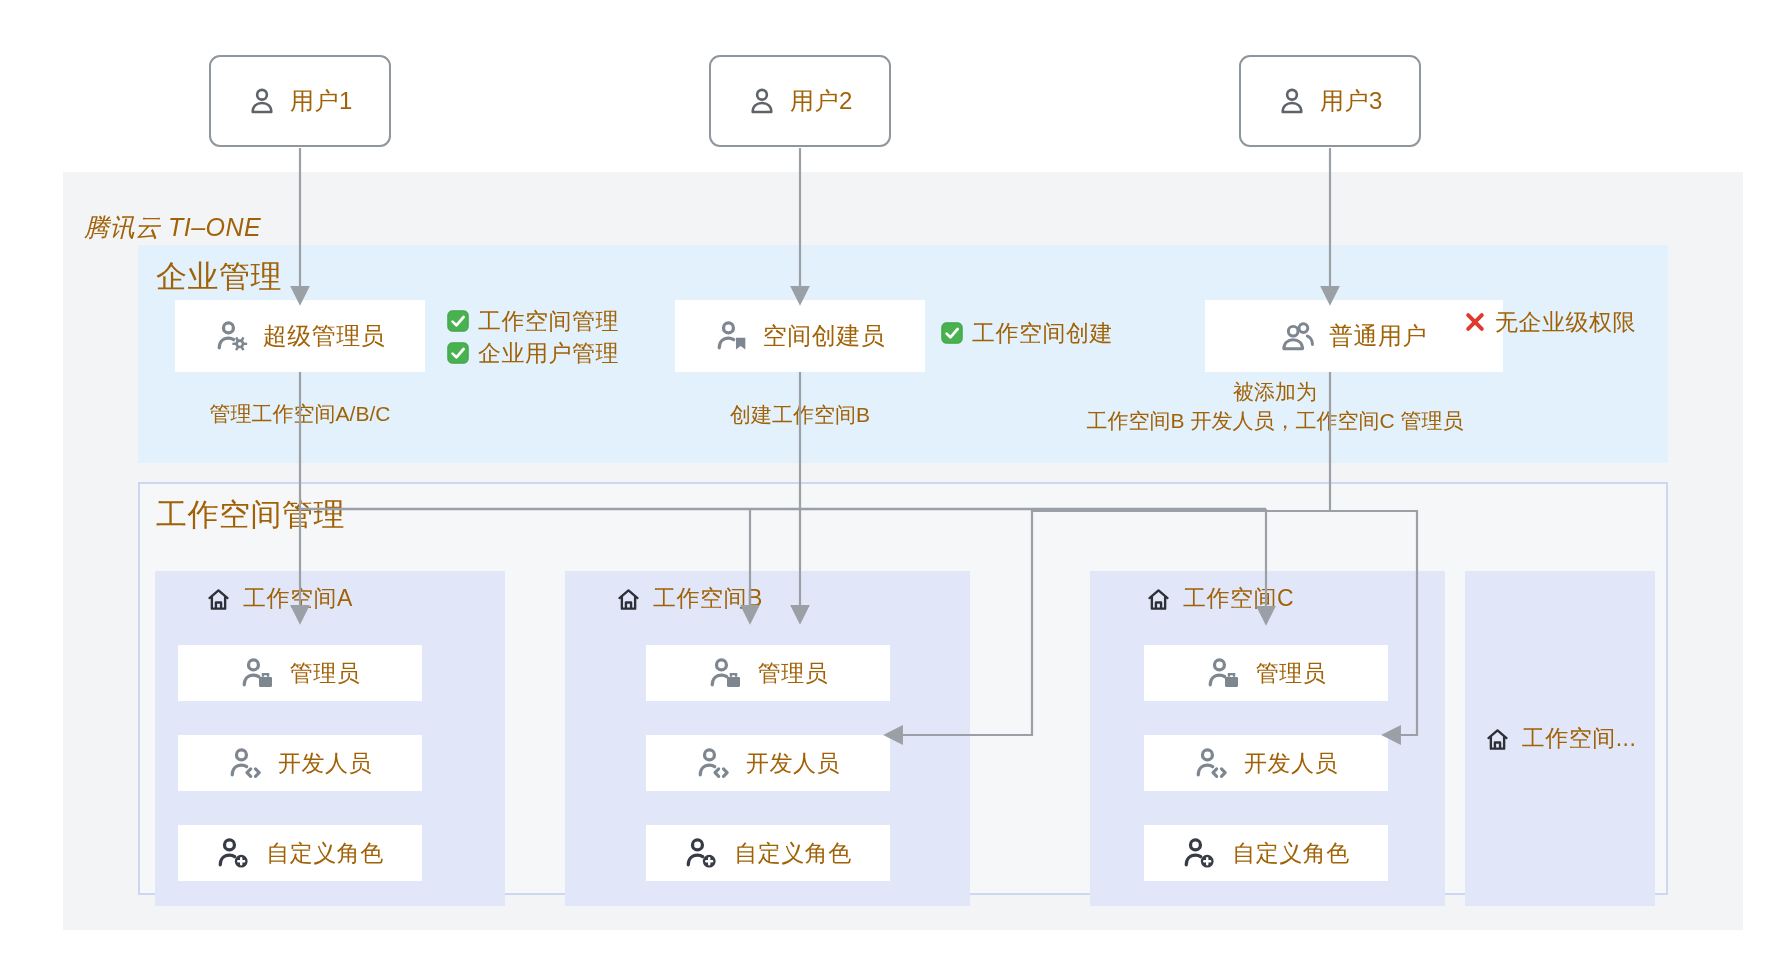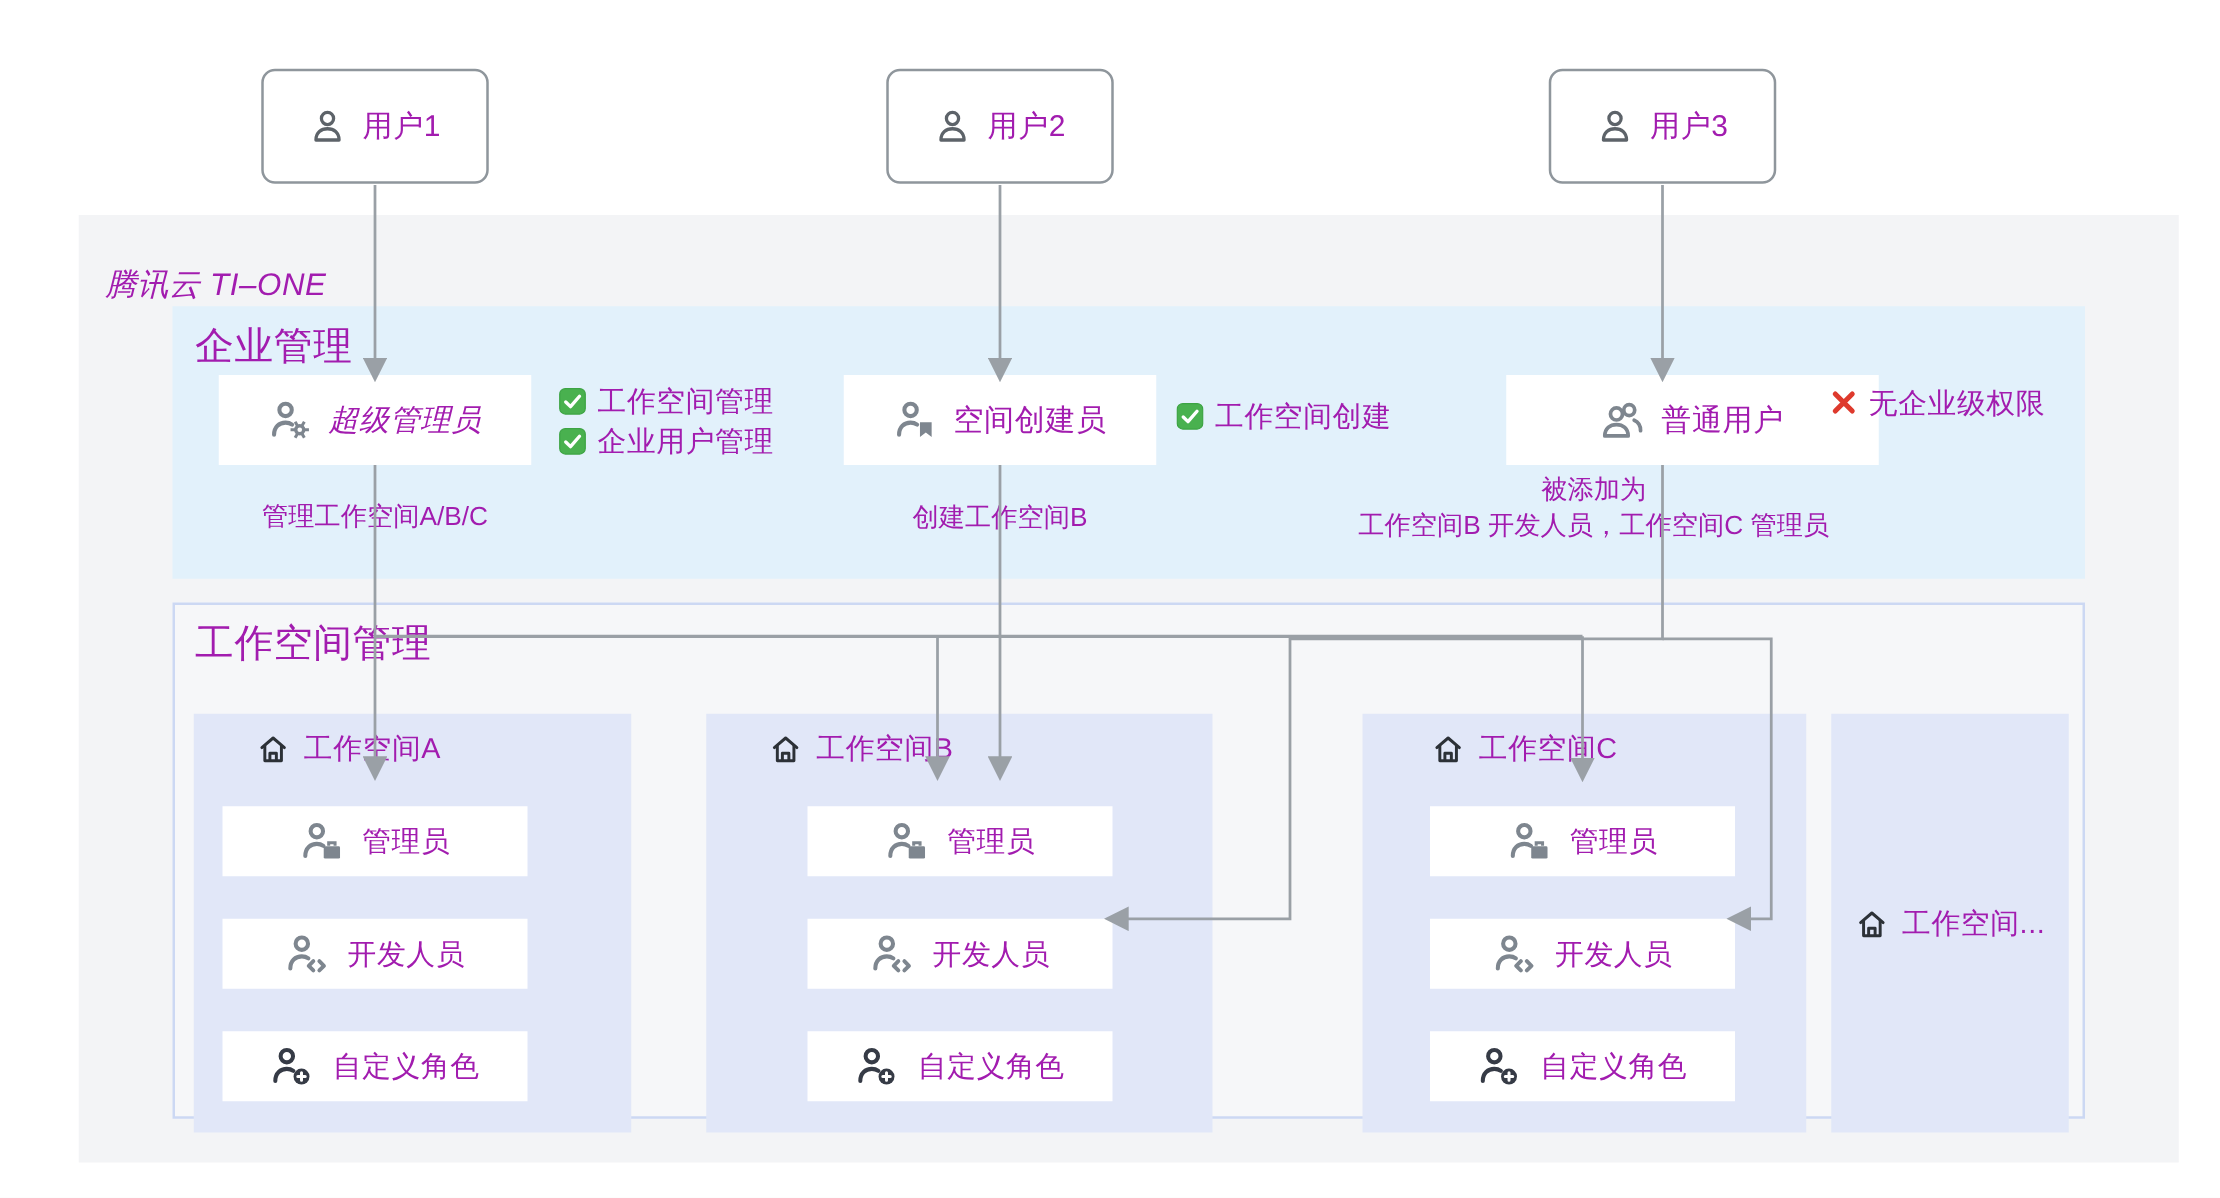--- a/index.html
+++ b/index.html
@@ -1,18 +1,18 @@
 <!DOCTYPE html>
 <html><head>
 <meta charset="utf-8">
 <style>
   html,body{margin:0;padding:0;background:#ffffff;}
   #canvas{
     position:relative;width:1776px;height:958px;background:#ffffff;overflow:hidden;
-    font-family:"Liberation Sans","DejaVu Sans",sans-serif;color:#a21caf;
+    font-family:"Liberation Sans","DejaVu Sans",sans-serif;color:#a16207;
   }
   .abs{position:absolute;}
   .cjk{letter-spacing:0.5px;}
   
   .user-card{
     width:182px;height:92px;background:#fff;border:2px solid #8f969c;border-radius:11px;
     display:flex;align-items:center;justify-content:center;gap:13px;box-sizing:border-box;
     font-size:24px;
   }
   
@@ -133,21 +133,21 @@
       </span>
     <span class="cjk">用户3</span>
   </div>
 
   <div class="abs platform" style="left:63px;top:172px;width:1680px;height:758px;"></div>
   <div class="abs platform-title cjk" style="left:84px;top:211px;font-style:italic;">腾讯云 TI–ONE</div>
 
   <div class="abs ent-panel" style="left:138px;top:245px;width:1530px;height:218px;"></div>
   <div class="abs section-label cjk" style="left:156px;top:256px;">企业管理</div>
 
-  <div class="abs role-card" style="left:175px;top:300px;width:250px;height:72px;font-style:italic;">
+  <div class="abs role-card" style="left:175px;top:300px;width:250px;height:72px;">
     <span>
         <svg class="icon-gray" width="34" height="34" viewBox="0 0 24 24">
           <use href="#sym-person-gear"></use>
         </svg>
       </span>
     <span class="cjk">超级管理员</span>
   </div>
   <div class="abs" style="left:447px;top:306px;">
     <div class="perm-row">
       <span>

